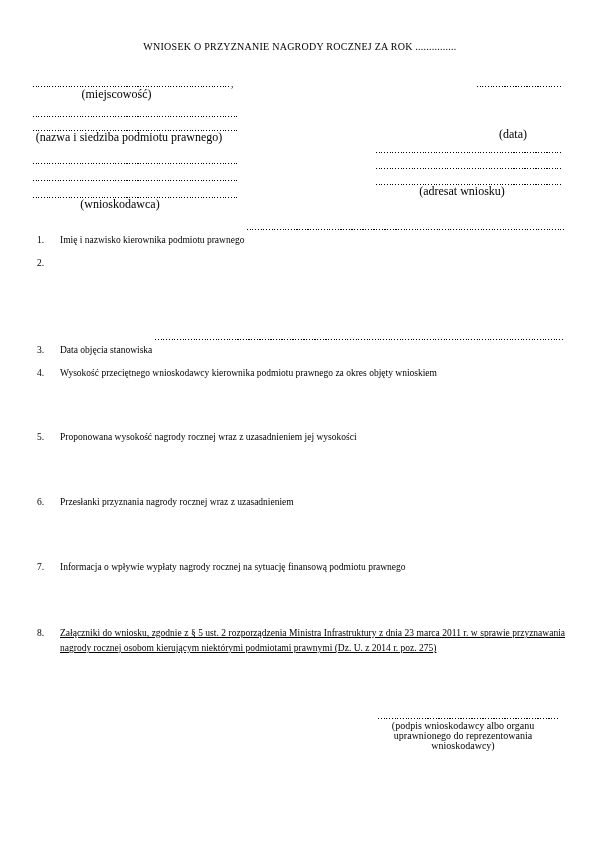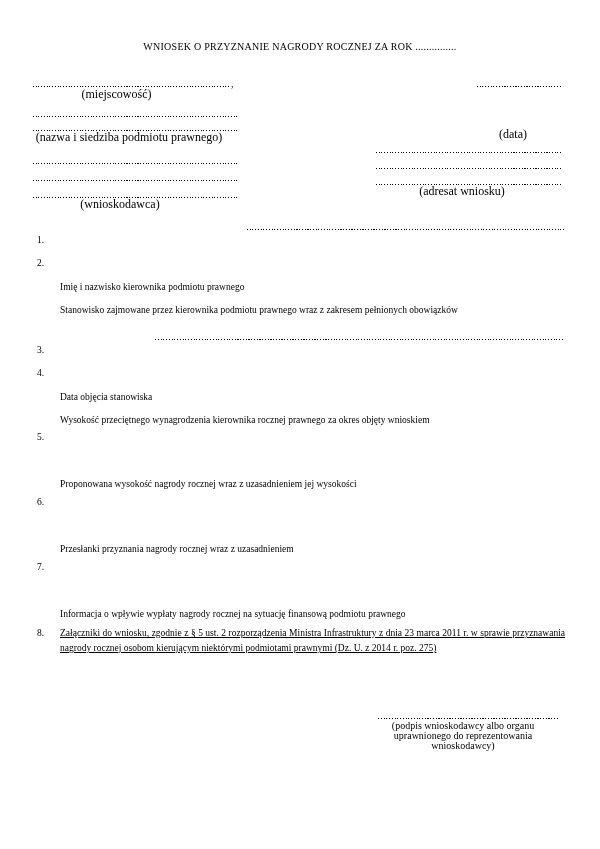--- a/index.html
+++ b/index.html
@@ -23,21 +23,21 @@
   .small-label {
     position:absolute; font-size:12px; text-align:center; white-space:nowrap; line-height:9px;
   }
   .comma { position:absolute; font-size:9.5px; }
   .item {
     position:absolute; left:37px; width:528px;
     display:flex; align-items:flex-start;
     font-size:9.5px; line-height:15px;
   }
   .item .num { width:23px; flex:none; }
-  .item .txt { white-space:nowrap;margin-top:47px; }
+  .item .txt { white-space:nowrap; }
   .item .txt-wrap { flex:1; text-align:justify; white-space:normal;text-decoration:underline; }
   .leader { flex:1; position:relative; margin-left:3px; }
   .leader::after {
     content:""; position:absolute; left:0; right:0; bottom:3px; height:1px;
     background-image:repeating-linear-gradient(to right, #000 0px, #000 1px, transparent 1px, transparent 2.75px);
   }
   .sig-labels { position:absolute; font-size:10px; line-height:10px; text-align:center; }
 </style>
 </head>
 <body>
@@ -66,32 +66,31 @@
 <div class="small-label" style="left:369px; top:187px; width:186px;">(adresat wniosku)</div>
 
 <div class="item" style="top:233px;">
   <span class="num">1.</span>
   <span class="txt">Imię i nazwisko kierownika podmiotu prawnego</span>
   <div class="leader"></div>
 </div>
 
 <div class="item" style="top:256px;">
   <span class="num">2.</span>
-  <span class="txt">Stanowisko zajmowane przez kierownika podmiotu prawnego wraz z zakresem pełnionych obowiązków</span>
 </div>
 
 <div class="item" style="top:343px;">
   <span class="num">3.</span>
   <span class="txt">Data objęcia stanowiska</span>
   <div class="leader"></div>
 </div>
 
 <div class="item" style="top:366px;">
   <span class="num">4.</span>
-  <span class="txt">Wysokość przeciętnego wynagrodzenia kierownika rocznej prawnego za okres objęty wnioskiem</span>
+  <span class="txt">Wysokość przeciętnego wnioskodawcy kierownika podmiotu prawnego za okres objęty wnioskiem</span>
 </div>
 
 <div class="item" style="top:430px;">
   <span class="num">5.</span>
   <span class="txt">Proponowana wysokość nagrody rocznej wraz z uzasadnieniem jej wysokości</span>
 </div>
 
 <div class="item" style="top:495px;">
   <span class="num">6.</span>
   <span class="txt">Przesłanki przyznania nagrody rocznej wraz z uzasadnieniem</span>

